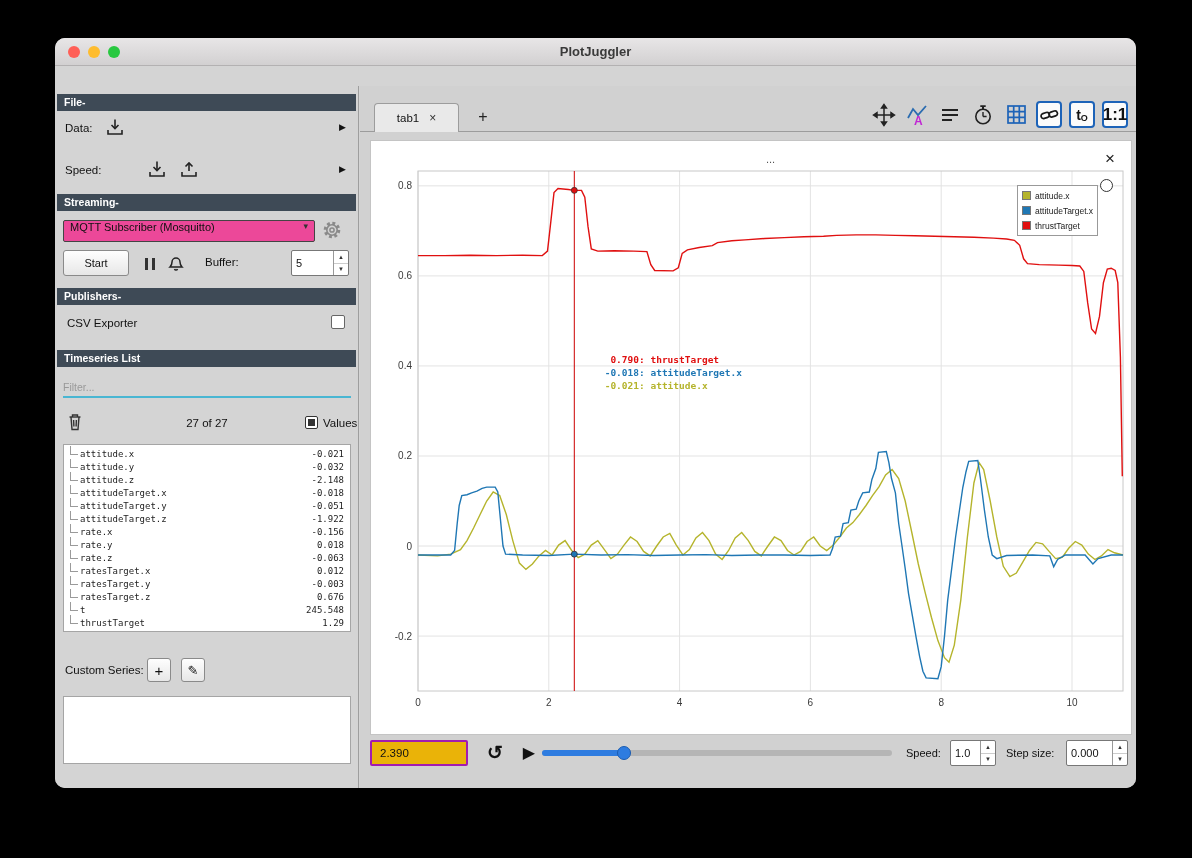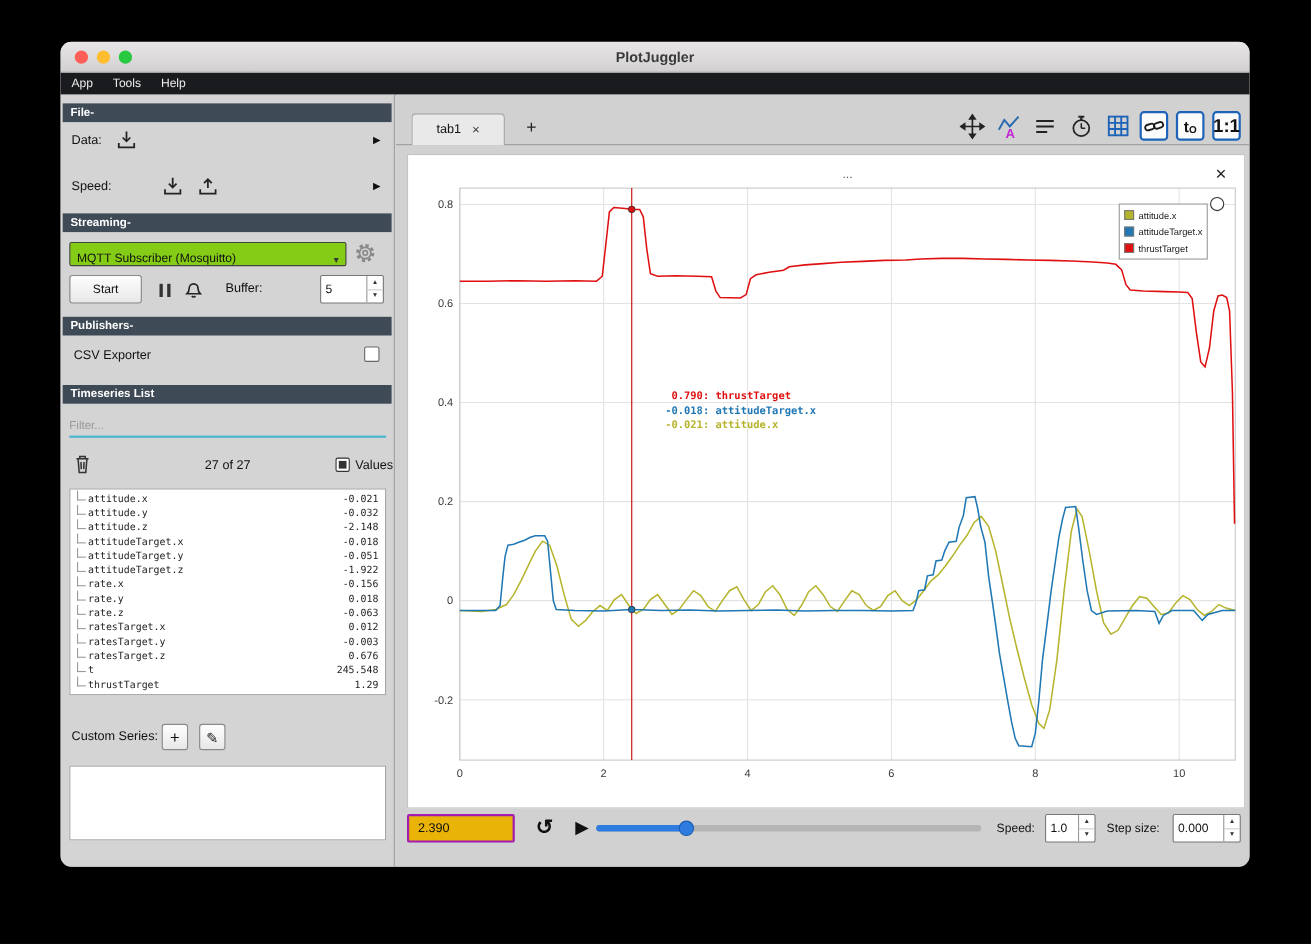--- a/index.html
+++ b/index.html
@@ -24,22 +24,22 @@
 
   
   .sidebar { position:absolute; left:0; top:48px; width:304px; height:702px;
              background:#d4d4d4; border-right:1px solid #9e9e9e; }
   .sec { position:absolute; left:2px; right:2px; height:17px; background:#3e4a56; color:#fff;
          font-size:10.5px; font-weight:600; line-height:17px; padding:0 7px;
          display:flex; }
   .lbl { position:absolute; font-size:11.5px; color:#111; }
   .expander { position:absolute; right:12px; font-size:9px; color:#111; }
   .iconbtn { position:absolute; display:flex; align-items:center; justify-content:center; }
-  .combo { position:absolute; left:8px; top:134px; width:252px; height:22px; background:#84cc16;
-           border:1px solid #444; border-radius:2px; display:flex; align-items:flex-end;
+  .combo { position:absolute; left:8px; top:134px; width:252px; height:22px; background:#ec4899;
+           border:1px solid #444; border-radius:2px; display:flex; align-items:flex-start;
            padding:0 6px; font-size:11px; color:#111; }
   .combo .chev { margin-left:auto; font-size:9px; color:#333; }
   .btn { position:absolute; background:linear-gradient(#fefefe,#e7e7e7); border:1px solid #8a8a8a;
          border-radius:3px; font-size:11px; color:#111; display:flex; align-items:center; justify-content:center; }
   .pause-glyph { width:10px; height:12px; border-left:3px solid #333; border-right:3px solid #333; }
   .spin { position:absolute; background:#fff; border:1px solid #777; border-radius:2px; display:flex; overflow:hidden; }
   .spin input { flex:1; min-width:0; border:none; outline:none; font-size:11px; padding:0 4px;
                 font-family:"Liberation Sans",sans-serif; background:transparent; color:#111; }
   .spin .arrows { width:15px; border-left:1px solid #999; display:flex; flex-direction:column; }
   .spin .arrows span { flex:1; font-size:6px; display:flex; align-items:center; justify-content:center;
@@ -110,25 +110,20 @@
 
 <div class="window">
 
   <div class="titlebar">
     <span class="traffic t-red"></span>
     <span class="traffic t-yellow"></span>
     <span class="traffic t-green"></span>
     <div class="title-text">PlotJuggler</div>
   </div>
 
-  <div class="menubar">
-    <span>App</span>
-    <span>Tools</span>
-    <span>Help</span>
-  </div>
 
   <div class="sidebar">
 
     <div class="sec" style="top:8px">
       <span>File</span>
       <span>-</span>
     </div>
     <span class="lbl" style="left:10px; top:36px">Data:</span>
     <span class="iconbtn" style="left:50px; top:31px">
       <svg width="20" height="20">

